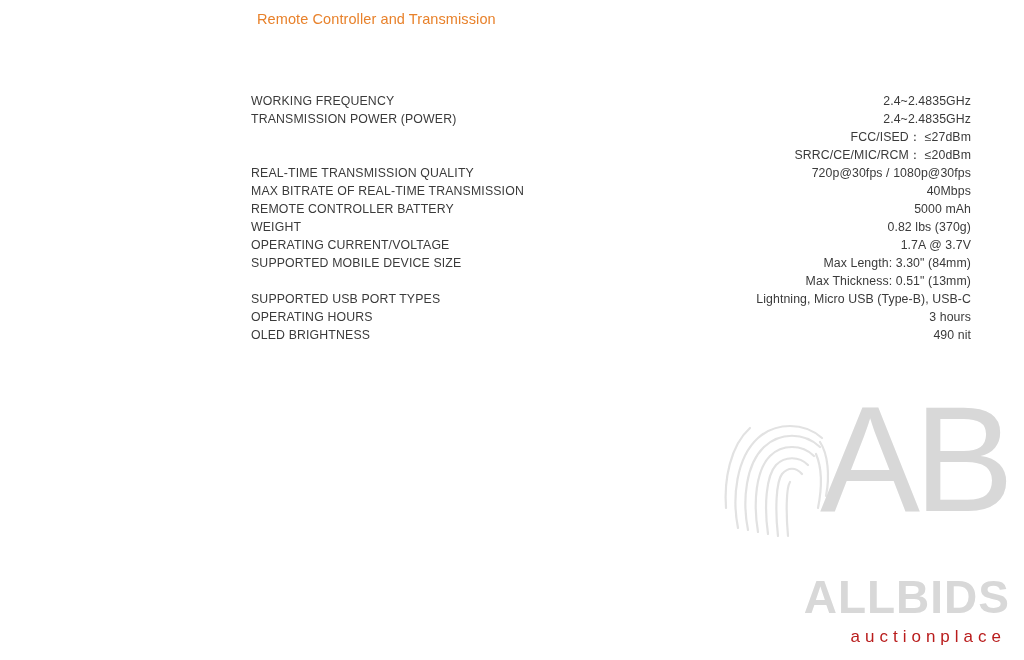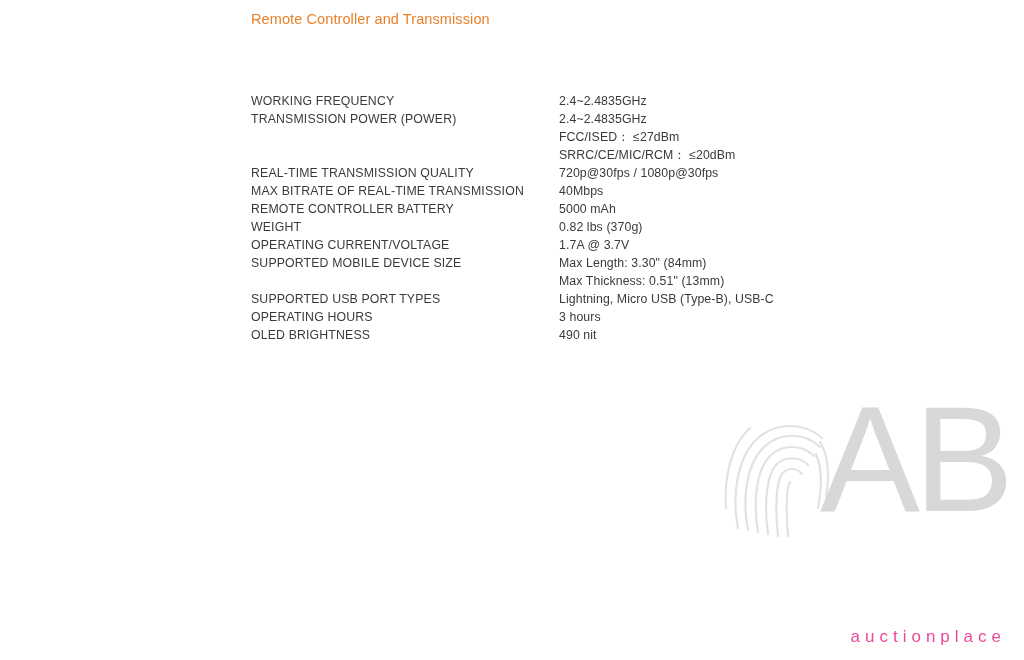--- a/index.html
+++ b/index.html
@@ -68,21 +68,21 @@
   }
 
   
   .doc {
     position: relative;
     z-index: 2;
     padding-top: 10px;
   }
   .section-title {
     position: absolute;
-    left: 251px;
+    left: 257px;
     top: 11px;
     font-size: 14.5px;
     color: #e8812a;
     letter-spacing: 0.1px;
   }
   table.spec {
     position: absolute;
     left: 251px;
     top: 44px;
     border-collapse: collapse;
@@ -104,41 +104,43 @@
     white-space: nowrap;
   }
   td.value {
     padding-top: 9px;
     padding-bottom: 9px;
     letter-spacing: 0.1px;
   }
   td.value .line {
     display: block;
     white-space: nowrap;
+    text-align: right;
   }
 </style>
 </head>
 <body>
 
 <div class="watermark">
   <svg class="wm-fingerprint" viewBox="0 0 130 150">
     <g fill="none" stroke="#dddddd" stroke-width="2.2" stroke-linecap="round">
       <path d="M20 140 C14 110, 18 70, 40 50 C58 34, 86 34, 104 50"></path>
       <path d="M30 142 C24 112, 28 76, 46 59 C62 44, 86 44, 102 59"></path>
       <path d="M40 144 C35 114, 38 82, 52 68 C64 56, 84 56, 96 68"></path>
       <path d="M50 146 C46 118, 48 88, 58 77 C67 68, 81 68, 90 77"></path>
       <path d="M60 148 C57 122, 58 94, 64 86 C70 79, 78 79, 84 86"></path>
       <path d="M70 148 C68 126, 68 100, 72 94"></path>
       <path d="M8 120 C6 92, 12 58, 32 40"></path>
       <path d="M100 120 C104 100, 104 80, 98 66"></path>
       <path d="M108 108 C112 88, 110 66, 102 54"></path>
     </g>
   </svg>
   <div class="wm-ab" style="color: rgb(216, 216, 216);">AB</div>
-  <div class="wm-auction" style="color: #ec4899;">auctionplace</div>
+  <div class="wm-allbids" style="color: rgb(216, 216, 216);">ALLBIDS</div>
+  <div class="wm-auction" style="color: #b91c1c;">auctionplace</div>
 </div>
 
 <div class="doc">
   <div class="section-title" style="color: rgb(232, 129, 42);">Remote Controller and Transmission</div>
   <table class="spec">
     <tbody>
         <tr>
           <td class="label">WORKING FREQUENCY</td>
           <td class="value">
             <span class="line">2.4~2.4835GHz</span>

